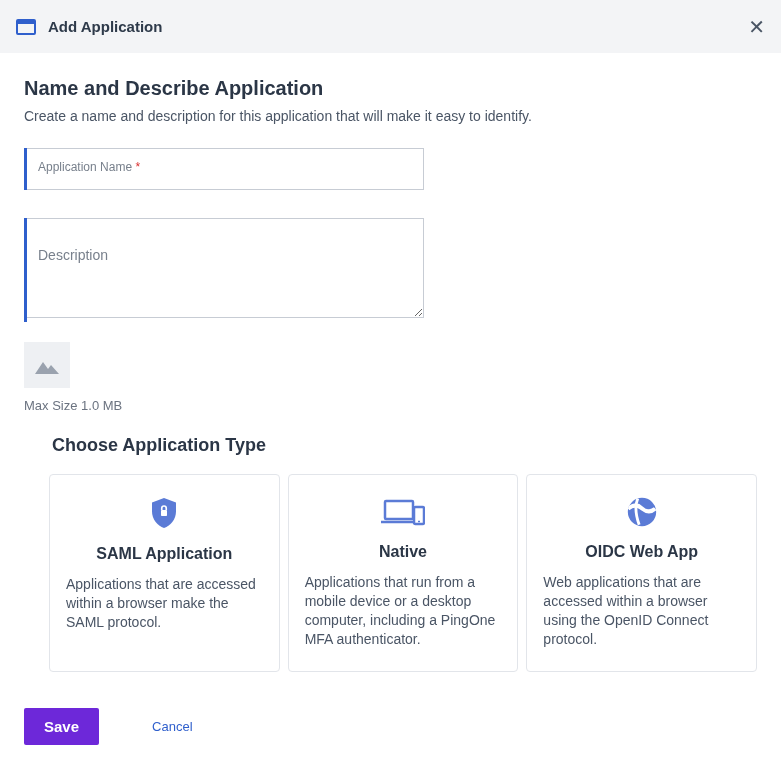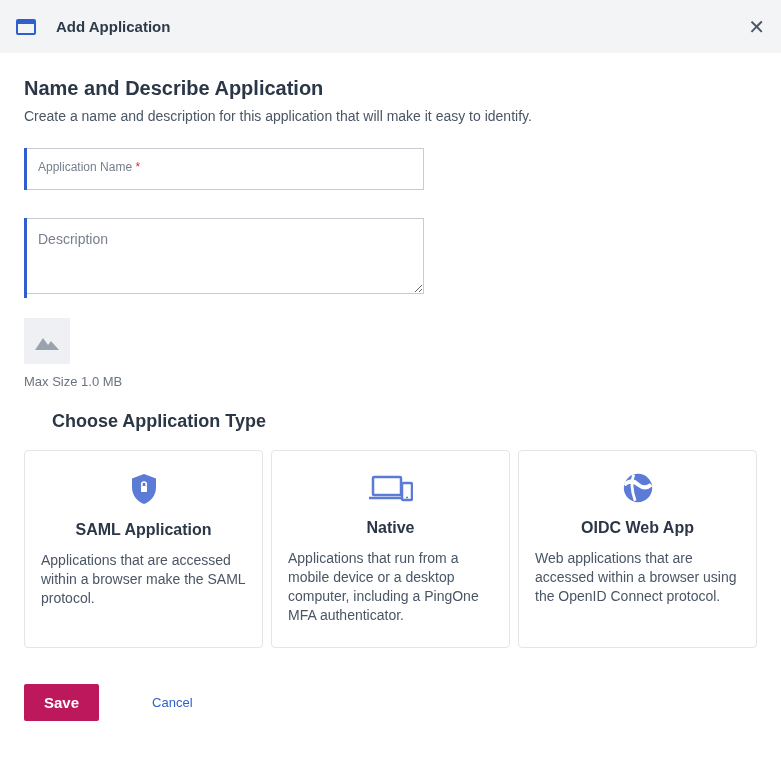--- a/index.html
+++ b/index.html
@@ -13,21 +13,21 @@
       display: flex;
       align-items: center;
       justify-content: space-between;
       background: #f3f4f6;
       padding: 12px 16px;
       height: 53px;
     }
     .modal-header-left {
       display: flex;
       align-items: center;
-      gap: 20px;
+      gap: 12px;
     }
     .app-icon {
       width: 20px;
       height: 16px;
       border: 2px solid #2f5fcc;
       border-radius: 2px;
       position: relative;
     }
     .app-icon::before {
       content: "";
@@ -79,25 +79,25 @@
       padding: 12px 14px;
       font-size: 14px;
       color: #2e3a4a;
       outline: none;
     }
     .text-input::placeholder { color: #78808c; }
     .textarea {
       width: 100%;
       border: 1px solid #c7ccd4;
       border-left: none;
-      padding: 12px 14px;
+      padding: 28px 14px;
       font-size: 14px;
       color: #2e3a4a;
       outline: none;
-      height: 76px;
+      height: 100px;
       resize: vertical;
       font-family: inherit;
     }
     .textarea::placeholder { color: #78808c; }
     .required-star { color: #d93030; }
 
     .placeholder-label {
       position: absolute;
       left: 14px;
       top: 12px;
@@ -131,20 +131,21 @@
     .type-heading {
       font-size: 18px;
       font-weight: 700;
       color: #2b3646;
       margin-bottom: 18px;
       margin-left: 28px;
     }
     .cards {
       display: flex;
       gap: 8px;
+      margin-left: 25px;
     }
     .card {
       flex: 1;
       border: 1px solid #e2e5ea;
       border-radius: 4px;
       padding: 20px 16px 22px 16px;
       cursor: pointer;
     }
     .card-icon {
       display: flex;
@@ -164,21 +165,21 @@
       line-height: 1.35;
     }
 
     .actions {
       display: flex;
       align-items: center;
       gap: 24px;
       padding: 24px;
     }
     .btn-primary {
-      background: #be185d;
+      background: #6d28d9;
       color: #ffffff;
       border: none;
       font-size: 15px;
       font-weight: 600;
       padding: 10px 20px;
       border-radius: 2px;
       cursor: pointer;
     }
     .btn-link {
       background: none;

